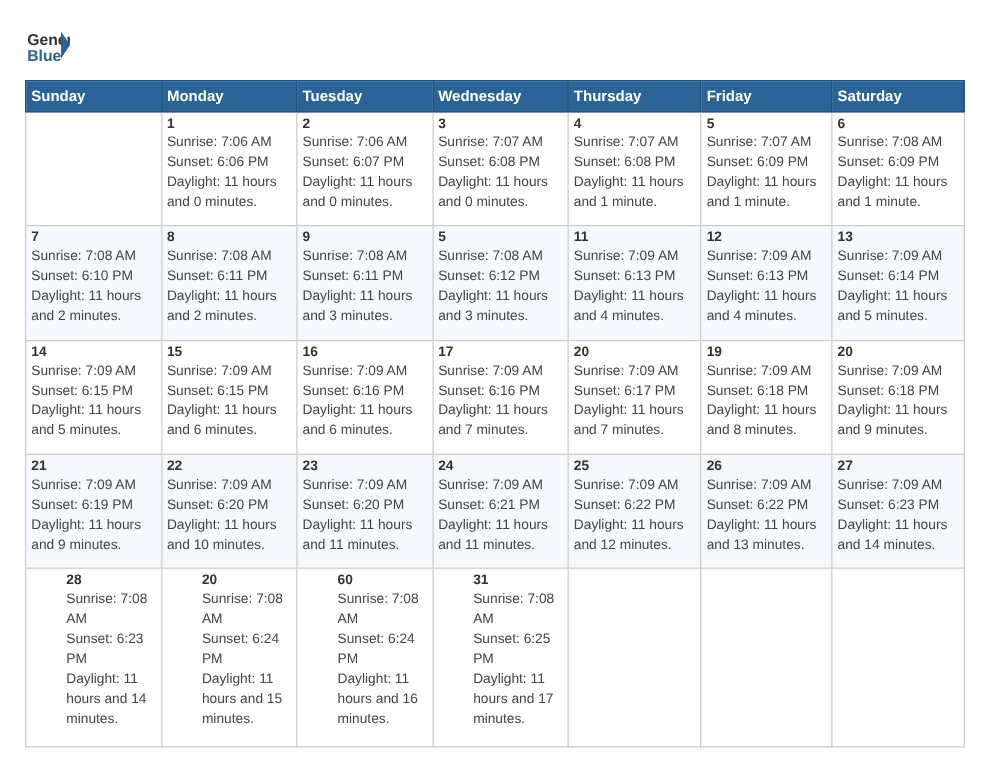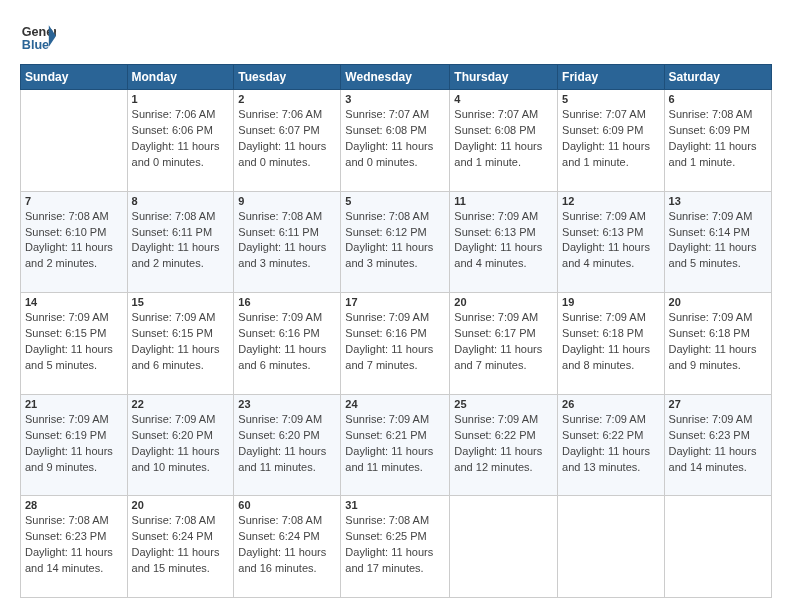--- a/index.html
+++ b/index.html
@@ -71,20 +71,21 @@
       border: 1px solid #ccc;
       vertical-align: top;
       padding: 3px 4px;
       font-size: 10px;
       color: #333;
       width: 113px;
       height: 82px;
     }
     tbody tr:last-child td {
       height: 70px;
+      padding-left: 32px;
     }
     .day-number {
       font-size: 11px;
       font-weight: bold;
       color: #333;
       display: block;
       margin-bottom: 2px;
     }
     .day-info {
       font-size: 11px;

